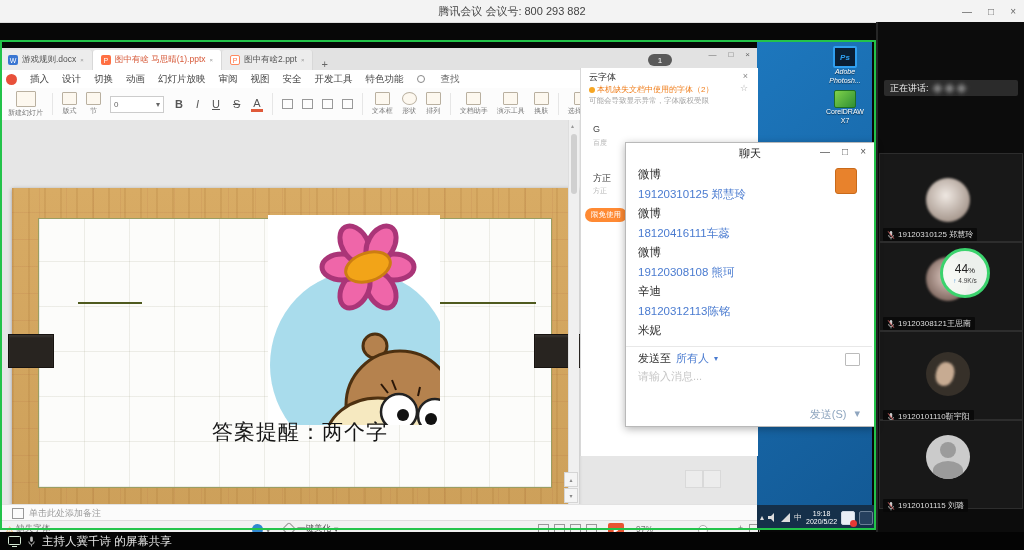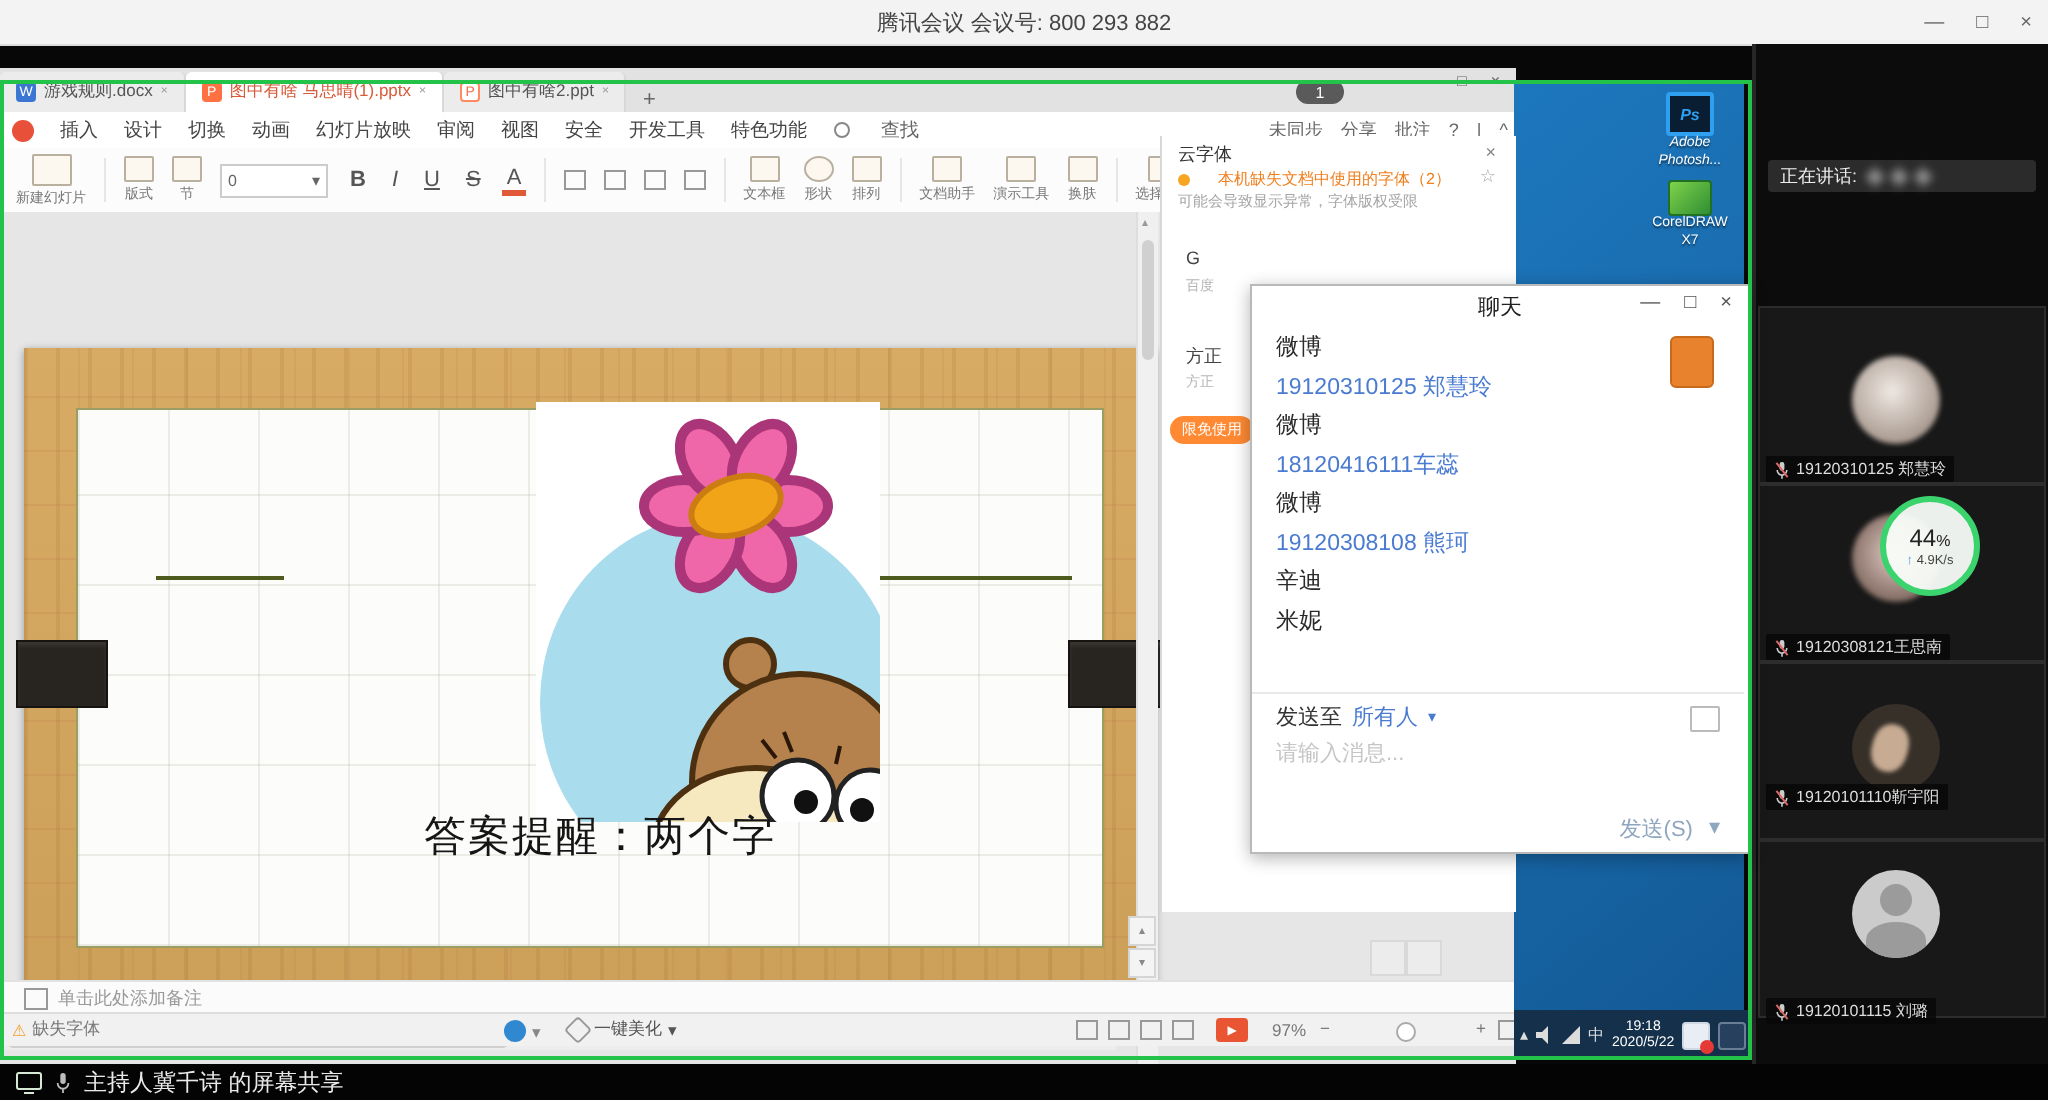--- a/index.html
+++ b/index.html
@@ -9,21 +9,21 @@
   .flex{display:flex;align-items:center;}
   
   .mtg-titlebar{left:0;top:0;width:1024px;height:22px;background:#f3f3f3;border-bottom:1px solid #ddd;
     display:flex;align-items:center;justify-content:center;font-size:11px;color:#444;}
   .mtg-ctrls{right:8px;top:0;height:22px;display:flex;gap:16px;align-items:center;font-size:10px;color:#666;}
   .mtg-bottom{left:0;top:532px;width:1024px;height:18px;background:#040404;display:flex;align-items:center;gap:6px;padding-left:8px;}
   .mtg-bottom span.txt{color:#e9e9e9;font-size:11.5px;}
   
   .share-frame{left:0;top:40px;width:872px;height:486px;border:2px solid #23c34a;z-index:80;pointer-events:none;}
   
-  .wps{left:0;top:34px;width:758px;height:488px;background:#fff;}
+  .wps{left:0;top:48px;width:758px;height:488px;background:#fff;}
   .tabbar{left:0;top:0;width:758px;height:22px;background:#e2e2e2;display:flex;align-items:flex-end;}
   .tab{height:20px;display:flex;align-items:center;gap:4px;padding:0 8px;font-size:8.5px;color:#555;background:#ececec;border-right:1px solid #d8d8d8;border-radius:3px 3px 0 0;}
   .tab.active{background:#fff;color:#d75a3a;}
   .ficon{width:10px;height:10px;border-radius:2px;font-size:7px;display:flex;align-items:center;justify-content:center;}
   .ficon.ppt{background:#ff7043;color:#fff;}
   .ficon.ppt-o{background:#fff;color:#ff7043;border:1px solid #ff8a60;width:8px;height:8px;}
   .ficon.doc{background:#3a76d2;color:#fff;}
   .tab-x{font-size:6px;color:#999;}
   .menubar{left:0;top:22px;width:758px;height:18px;background:#fff;border-bottom:1px solid #efefef;
     display:flex;align-items:center;gap:13px;padding-left:6px;font-size:9.5px;color:#444;}
@@ -343,21 +343,21 @@
       <span class="abs ztrack" style="left:672px;top:7px;"><span class="zknob"></span></span>
       <span class="abs" style="left:738px;top:2px;">+</span>
       <span class="abs viewico" style="left:749px;top:3px;"></span>
     </div>
   </div>
 
   <div class="abs pane">
     <span class="abs hdr" style="left:8px;top:3px;">云字体</span>
     <span class="abs" style="right:10px;top:3px;font-size:9px;color:#888;">×</span>
     <span class="abs" style="right:10px;top:15px;font-size:9px;color:#aaa;">☆</span>
-    <span class="abs warn flex" style="left:8px;top:16px;gap:14px;">
+    <span class="abs warn flex" style="left:8px;top:16px;gap:2px;">
       <span style="width:6px;height:6px;border-radius:50%;background:#f6a623;display:inline-block;"></span>
       <span>本机缺失文档中使用的字体（2）</span>
     </span>
     <span class="abs desc" style="left:8px;top:28px;">可能会导致显示异常，字体版权受限</span>
     <span class="abs fname" style="left:12px;top:56px;">G</span>
     <span class="abs fsub" style="left:12px;top:70px;">百度</span>
     <span class="abs fname" style="left:12px;top:104px;">方正</span>
     <span class="abs fsub" style="left:12px;top:118px;">方正</span>
     <div class="abs act" style="left:4px;top:140px;">
         <span>限免使用</span>
@@ -411,20 +411,21 @@
       <span>×</span>
     </div>
     <div class="abs msgs">
       <span class="msg">微博</span>
       <span class="msg link">19120310125 郑慧玲</span>
       <span class="msg">微博</span>
       <span class="msg link">18120416111车蕊</span>
       <span class="msg">微博</span>
       <span class="msg link">19120308108 熊珂</span>
       <span class="msg">辛迪</span>
+      <span class="msg link">18120312113陈铭</span>
       <span class="msg">米妮</span>
     </div>
     <div class="abs div"></div>
     <div class="abs sendrow">
       <span style="color:#333;">发送至</span>
       <span style="color:#4a7bd0;">所有人</span>
       <span style="color:#4a7bd0;font-size:8px;">▾</span>
     </div>
     <div class="picbtn"></div>
     <div class="abs inputph">请输入消息...</div>
@@ -462,21 +463,21 @@
           <line x1="1.5" y1="1.5" x2="8.5" y2="10.5" stroke="#d66" stroke-width="1.2"></line>
         </svg>
       <span>19120308121王思南</span>
     </div>
   </div>
 
   <div class="abs tile" style="top:331px;">
     <div class="avatar" style="left:46px;top:20px;background:#363029;">
       <div style="position:absolute;left:10px;top:10px;width:18px;height:24px;background:#c7ab92;border-radius:45%;transform:rotate(15deg);filter:blur(1px);"></div>
     </div>
-    <div class="namebar" style="top:60px;text-align:center;">
+    <div class="namebar" style="top:78px;text-align:center;">
       <svg width="8" height="10" viewBox="0 0 10 12">
           <rect x="3.5" y="1" width="3" height="5.5" rx="1.5" fill="#ccc"></rect>
           <path d="M2 6 a3 3.2 0 0 0 6 0" fill="none" stroke="#ccc"></path>
           <line x1="5" y1="9.5" x2="5" y2="11.5" stroke="#ccc"></line>
           <line x1="1.5" y1="1.5" x2="8.5" y2="10.5" stroke="#d66" stroke-width="1.2"></line>
         </svg>
       <span>19120101110靳宇阳</span>
     </div>
   </div>
 

